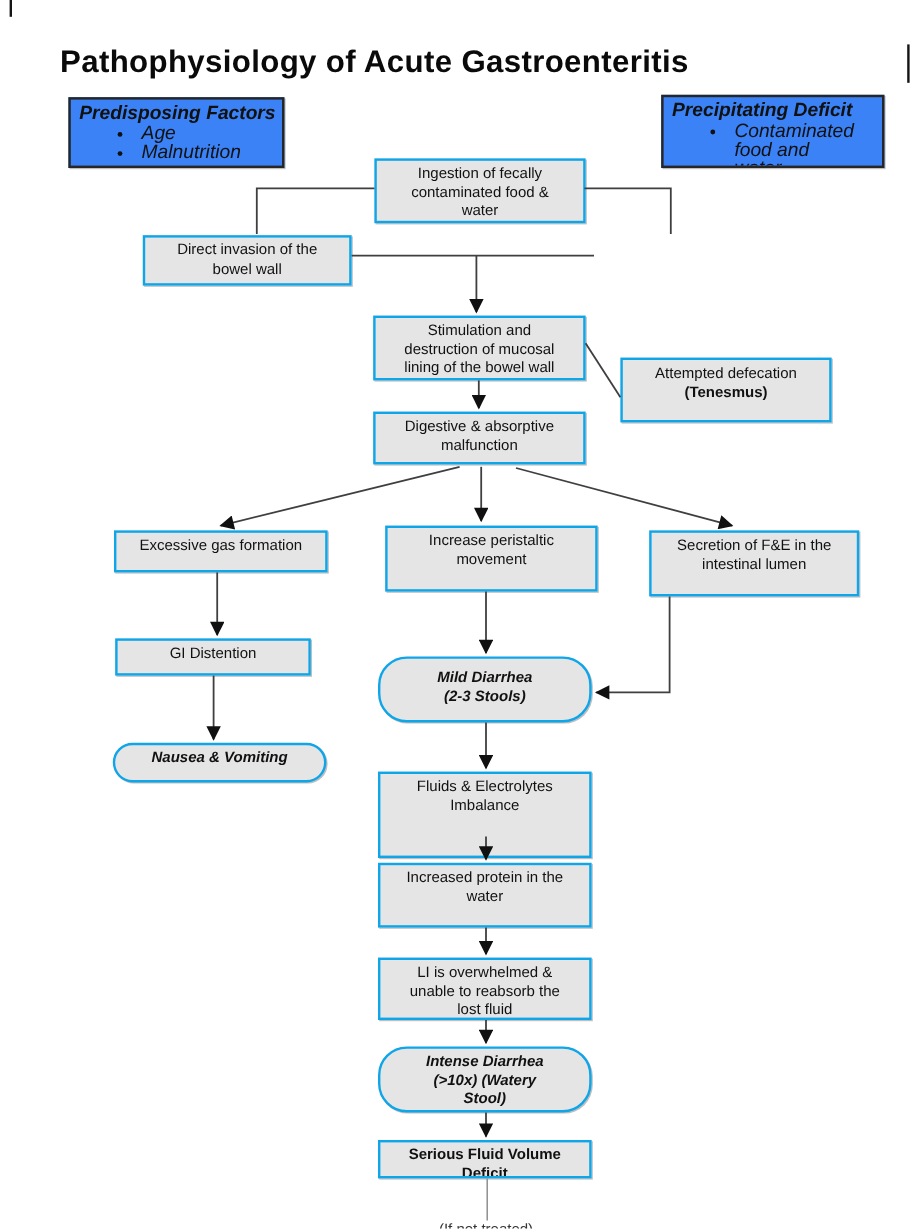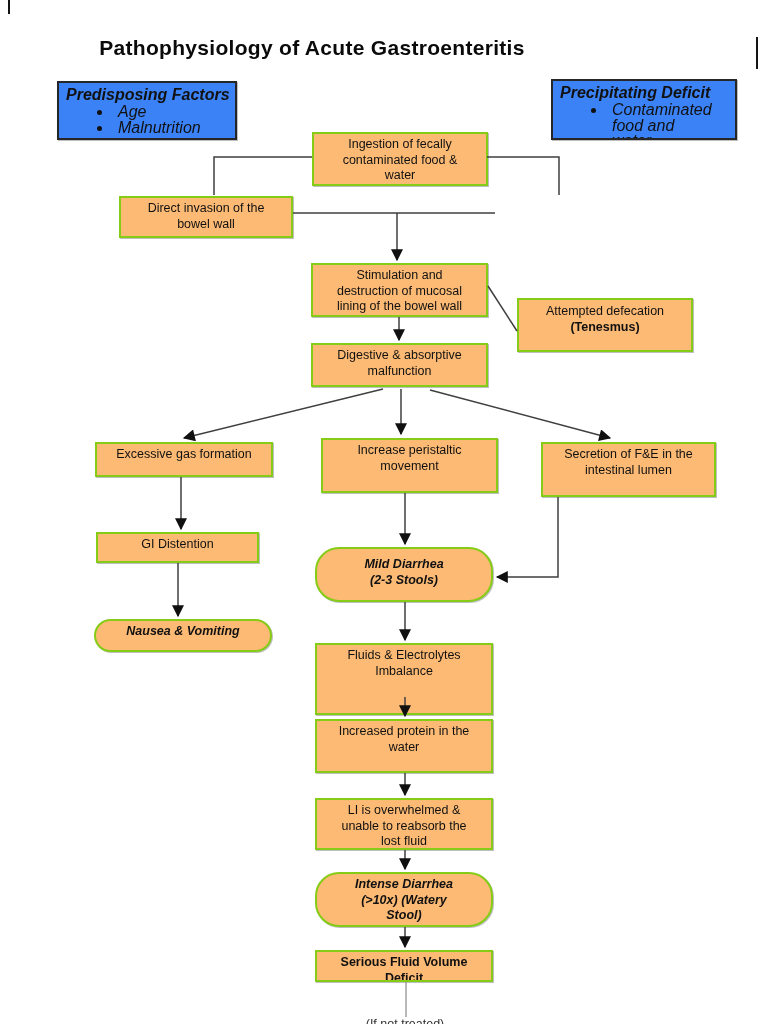--- a/index.html
+++ b/index.html
@@ -1,21 +1,21 @@
 <!DOCTYPE html>
 <html><head>
 <meta charset="utf-8">
 <style>
   html,body{margin:0;padding:0;background:#fff;}
   #page{position:relative;width:768px;height:1024px;background:#fff;overflow:hidden;
         font-family:"Liberation Sans","DejaVu Sans",sans-serif;color:#111;}
   h1#title{position:absolute;left:0;top:36px;width:624px;margin:0;text-align:center;
-        font-size:21px;font-weight:bold;letter-spacing:.3px;color:#0a0a0a;}
-  
-  .node{position:absolute;box-sizing:border-box;border:2px solid #84cc16;background:#fdba74;
+        font-size:26px;font-weight:bold;letter-spacing:.3px;color:#0a0a0a;}
+  
+  .node{position:absolute;box-sizing:border-box;border:2px solid #0ea5e9;background:#e5e5e5;
         text-align:center;font-size:12.5px;line-height:15.5px;padding:3px 2px 0 2px;
         overflow:hidden;box-shadow:1px 1px 0 rgba(110,110,110,.45);}
   .bi{font-weight:bold;font-style:italic;border-radius:24px;}
   .b{font-weight:bold;}
   
   .fbox{position:absolute;box-sizing:border-box;border:2px solid #262626;background:#3b82f6;
         font-size:16px;padding:4px 4px 0 7px;overflow:hidden;
         box-shadow:1px 1px 0 rgba(110,110,110,.45);font-style:italic;}
   .fbox .fbox-title{font-weight:bold;line-height:16px;}
   .fbox ul{margin:1px 0 0 0;padding-left:47px;list-style:disc;}

